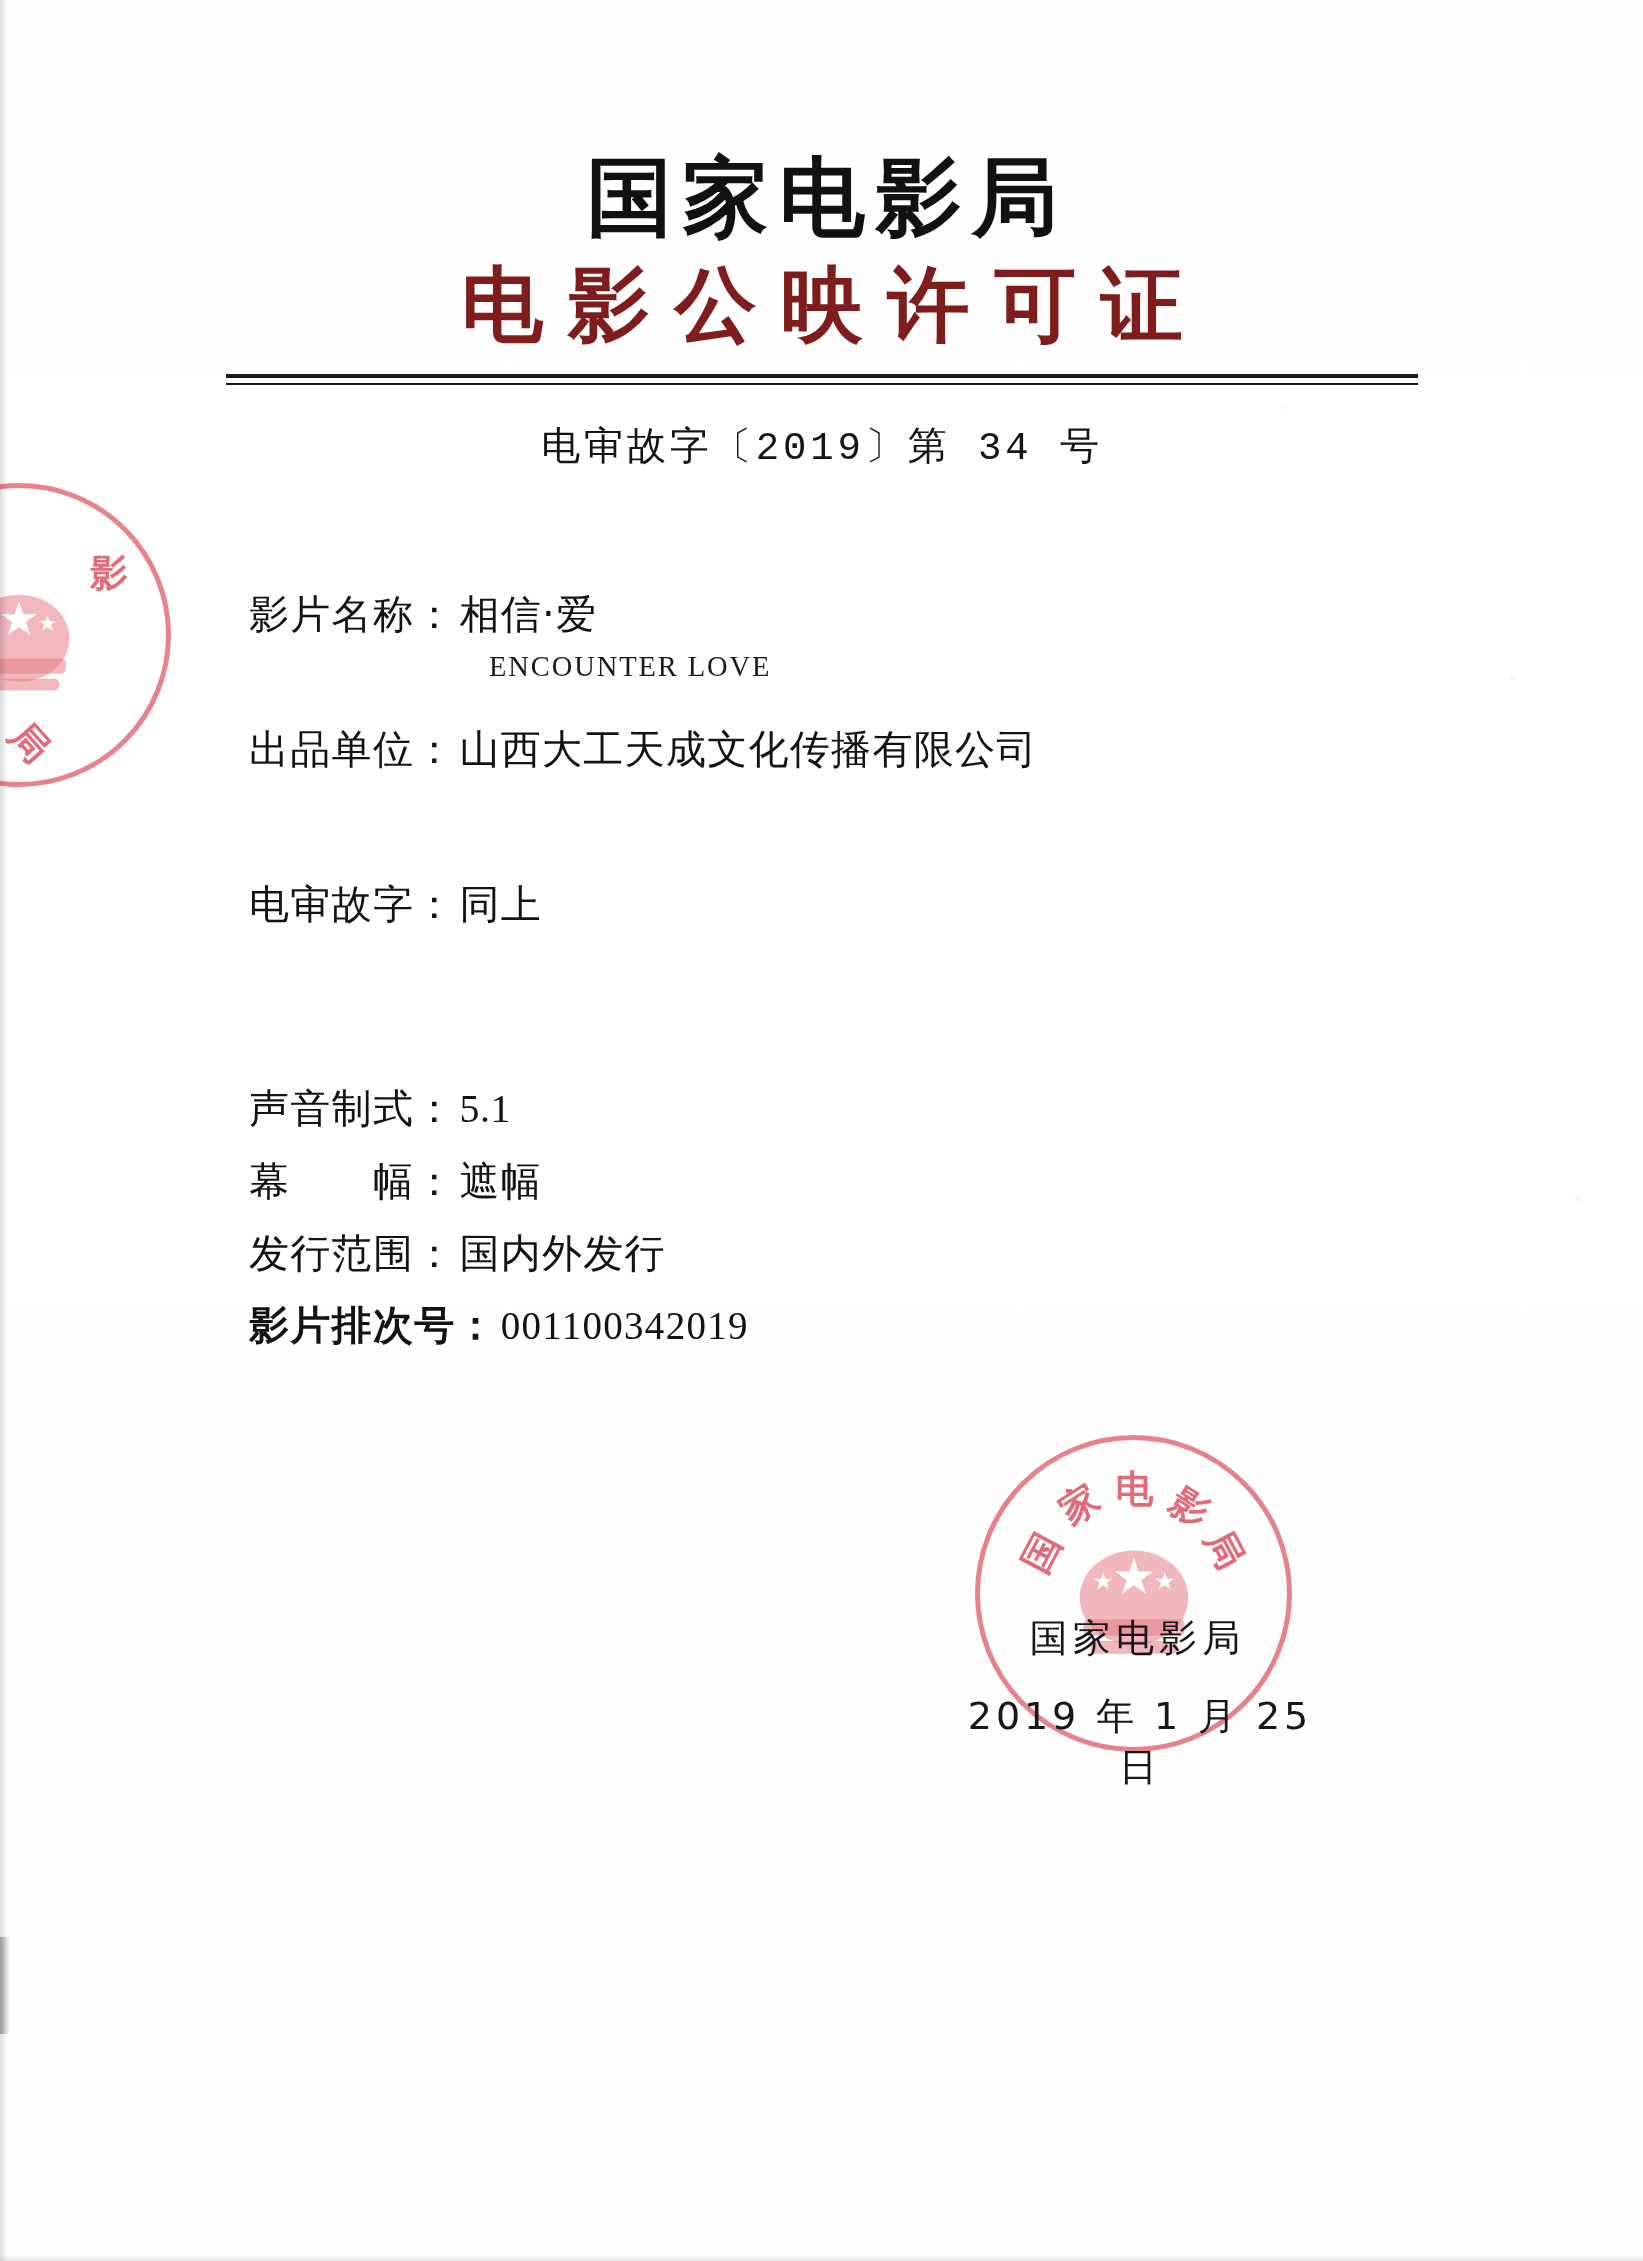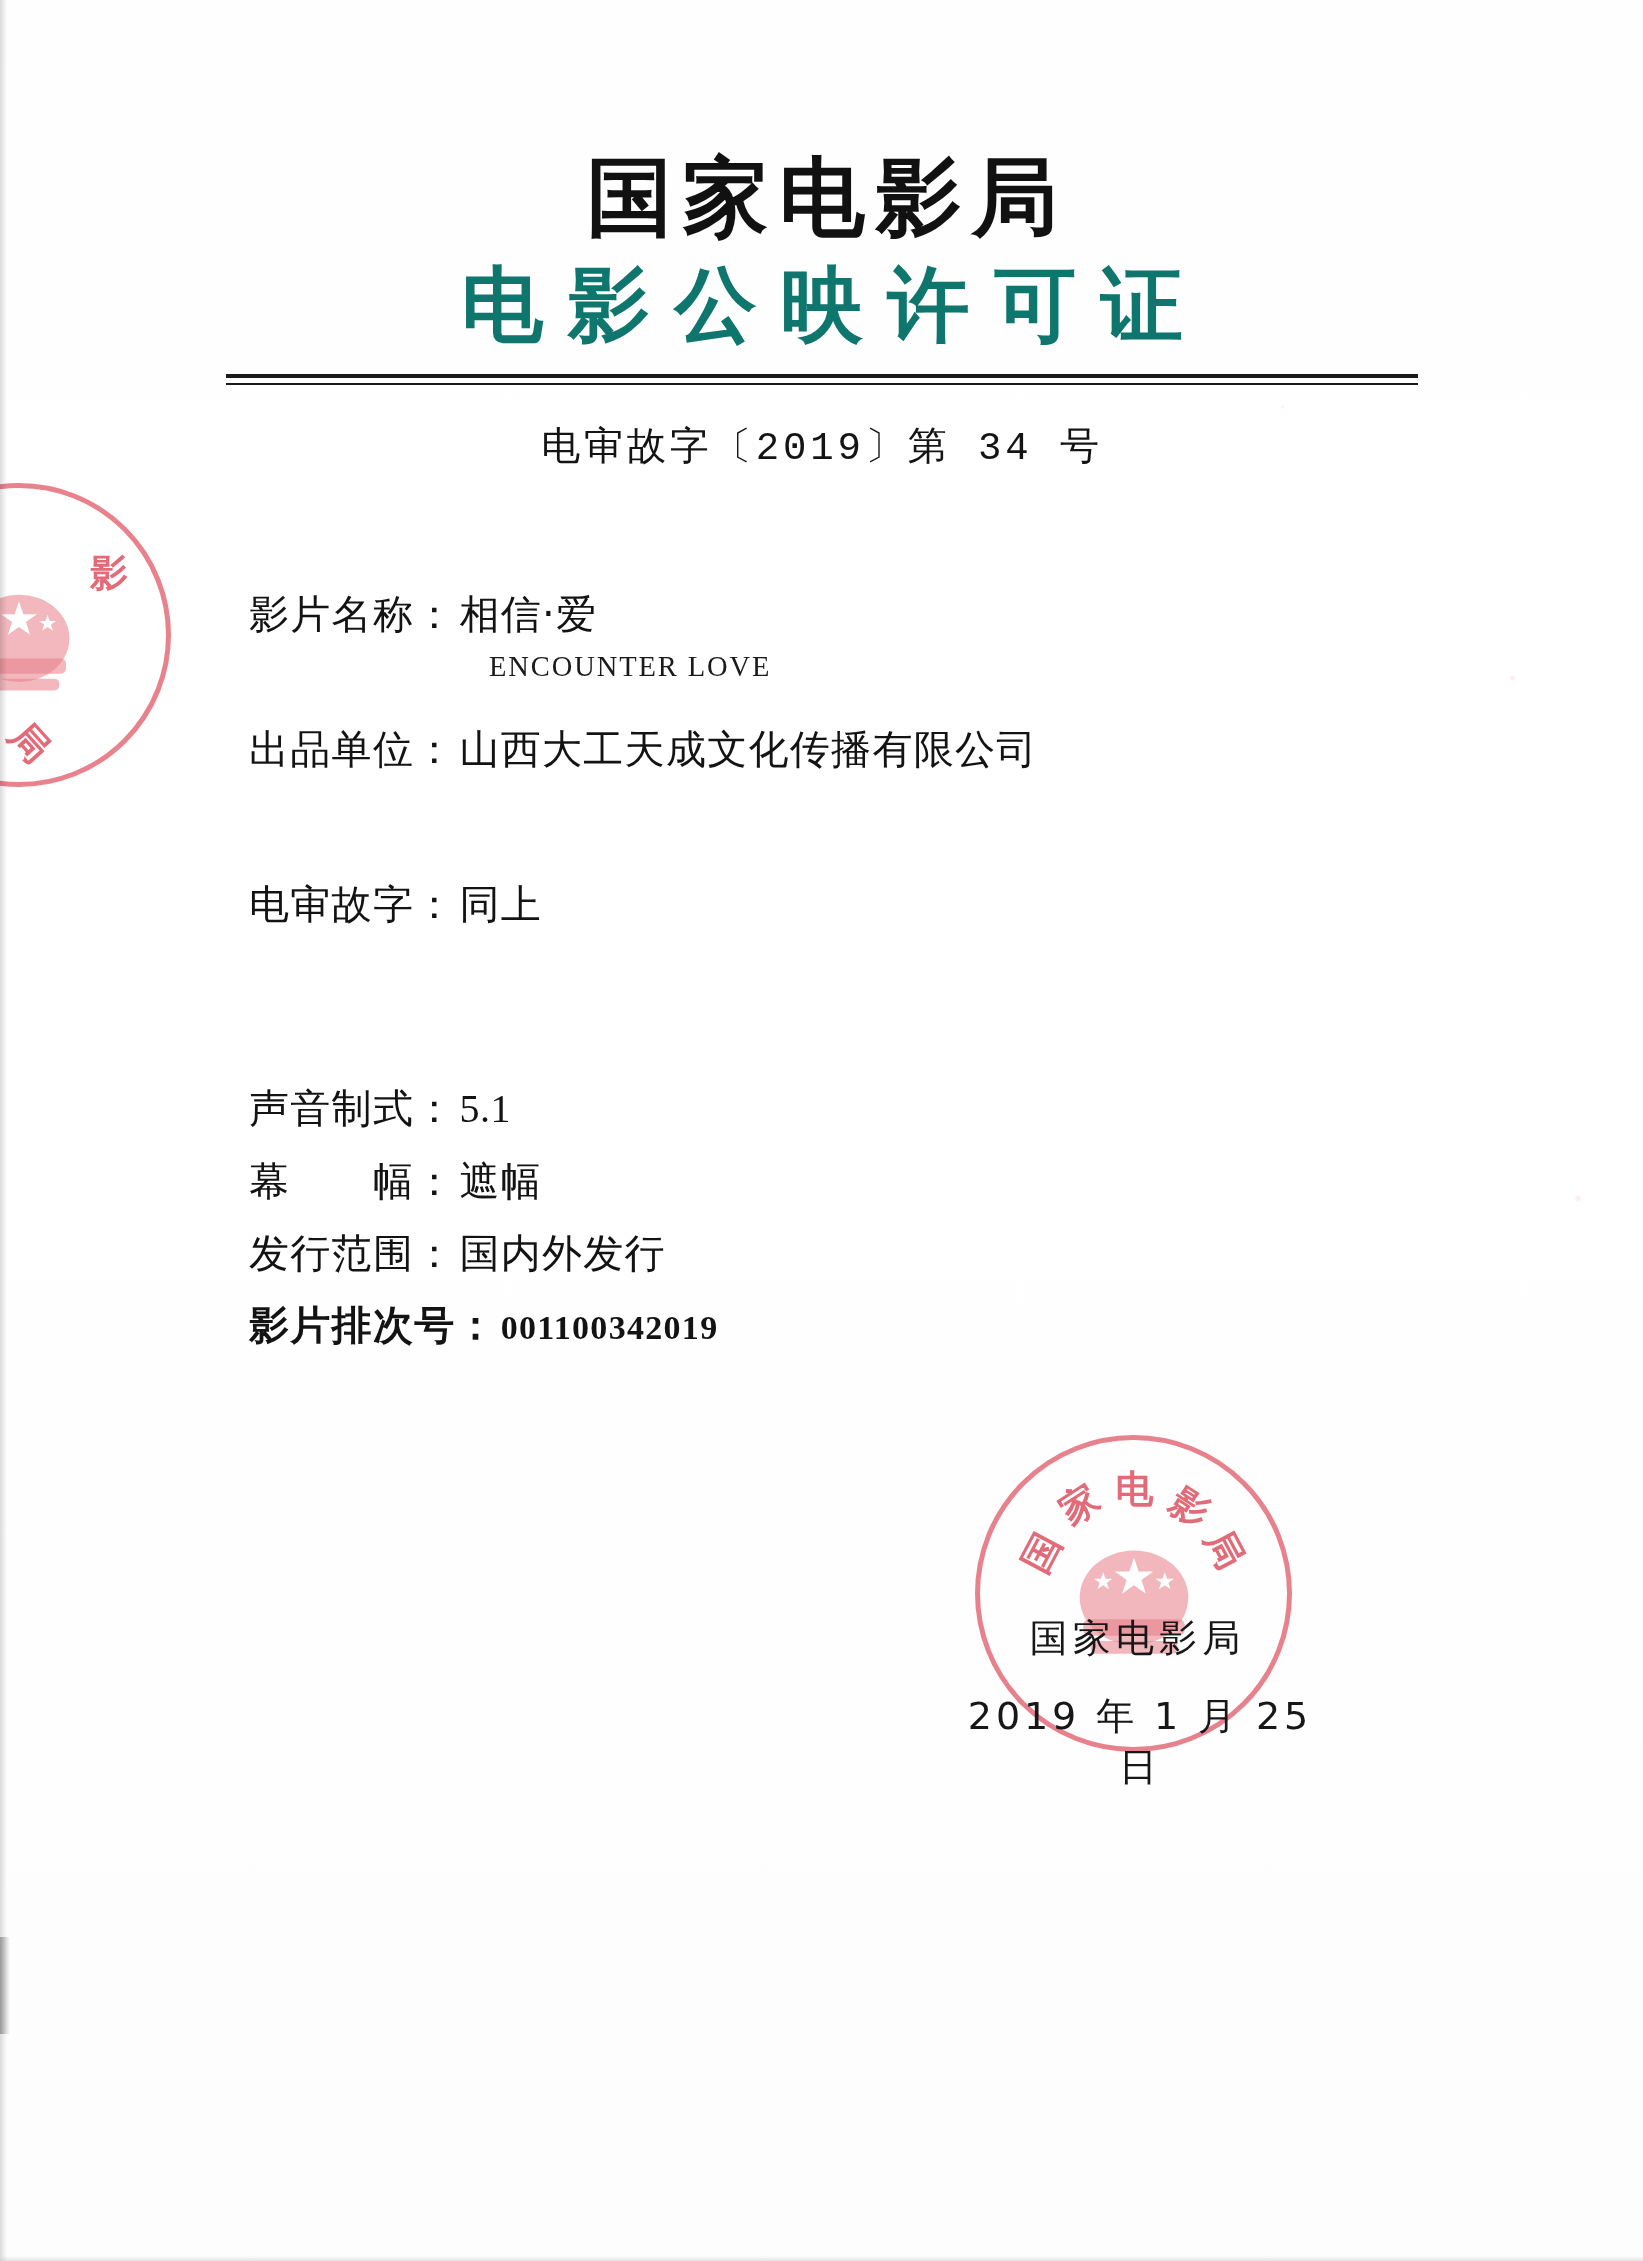--- a/index.html
+++ b/index.html
@@ -57,21 +57,21 @@
     line-height: 1.12;
     color: #111;
     text-indent: 10.4px;
   }
   .title-line2 {
     font-family: "DejaVu Sans", "Liberation Sans", sans-serif;
     font-weight: 700;
     font-size: 82px;
     letter-spacing: 24.6px;
     line-height: 1.25;
-    color: #0f766e;
+    color: #7f1d1d;
     text-indent: 24.6px;
     margin-top: 9px;
   }
   .rule-wrap {
     width: 1192px;
     margin: 17px auto 0 auto;
   }
   .rule-thick {
     height: 4.5px;
     background: #1a1a1a;
@@ -129,23 +129,23 @@
   }
   .sp-1 { height: 45px; }
   .sp-2 { height: 113px; }
   .sp-3 { height: 117px; }
   .sp-4 { height: 30px; }
   .bold-field .f-label,
   .bold-field .f-value {
     font-weight: 700;
   }
   .bold-field .f-value {
-    font-weight: 700;
+    font-weight: 400;
     font-family: "Liberation Serif", "DejaVu Serif", serif;
-    font-size: 34px;
+    font-size: 39px;
   }
 
   
   .seal {
     position: absolute;
     border-radius: 50%;
     border: 5.8px solid rgba(226,96,110,0.78);
     box-sizing: border-box;
     color: rgba(222,86,102,0.85);
     mix-blend-mode: multiply;

